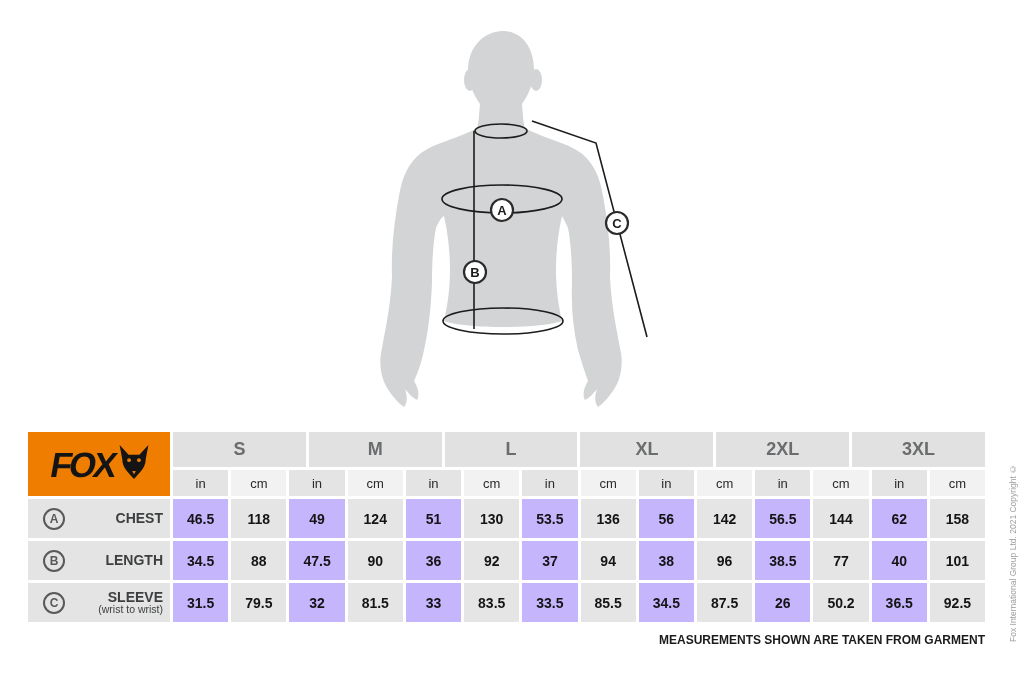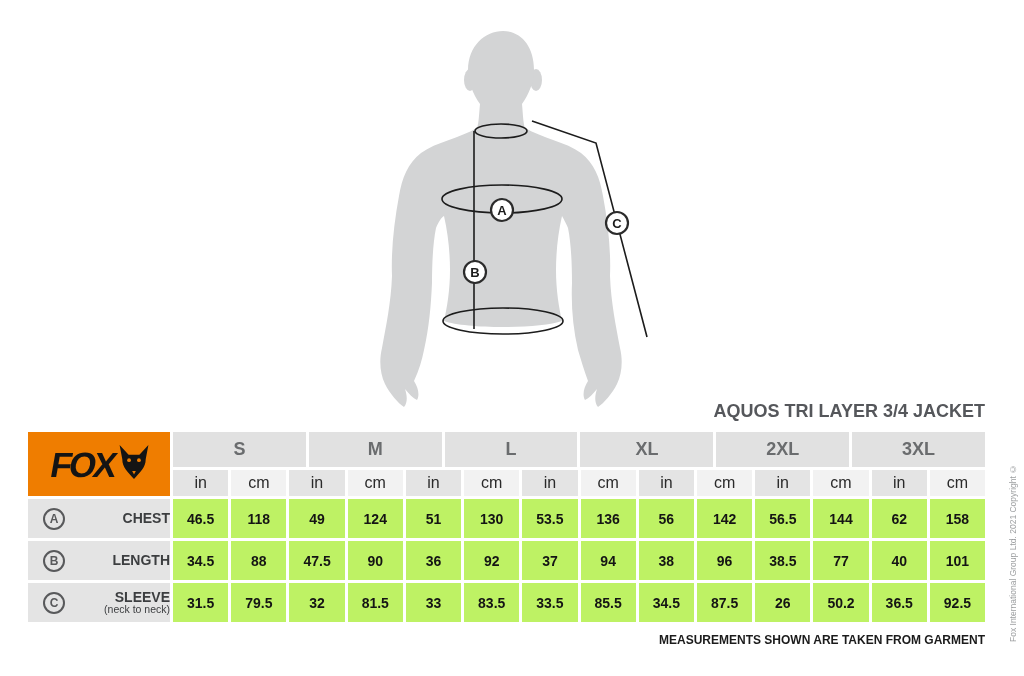--- a/index.html
+++ b/index.html
@@ -28,45 +28,45 @@
   .fox-head{width:34px;height:36px;margin-top:-4px;}
   .thead-right{flex:1;display:flex;flex-direction:column;gap:3px;}
   .row-sizes{display:flex;gap:3px;height:35px;}
   .row-units{display:flex;gap:3px;height:26px;}
   .size-cell{
     flex:1;background:#e1e1e1;display:flex;align-items:center;justify-content:center;
     font-weight:bold;font-size:18px;color:#6a6c6e;
   }
   .unit-cell{
     flex:1;display:flex;align-items:center;justify-content:center;
-    font-size:16px;color:#2a2a2a;
+    font-size:13px;color:#2a2a2a;
   }
   .u-in{background:#e4e4e4;}
   .u-cm{background:#f2f2f2;}
   .row-data{display:flex;gap:3px;height:39px;margin-top:3px;}
   .label-cell{
     width:142px;flex:0 0 142px;background:#e4e4e4;
     display:flex;align-items:center;
   }
   .marker-badge{
     width:22px;height:22px;border:2px solid #58595b;border-radius:50%;
     margin-left:15px;display:flex;align-items:center;justify-content:center;
     font-weight:bold;font-size:12px;color:#58595b;box-sizing:border-box;flex:0 0 22px;
   }
   .label-text{
-    flex:1;text-align:right;line-height:1.05;
+    flex:1;text-align:right;padding-right:7px;line-height:1.05;
     font-weight:bold;font-size:14px;color:#3c3e40;
   }
   .label-sub{display:block;font-weight:normal;font-size:10.5px;color:#3c3e40;}
   .val-cell{
     flex:1;display:flex;align-items:center;justify-content:center;
     font-weight:bold;font-size:14px;color:#141414;
   }
-  .c-in{background:#bef264;}
-  .c-cm{background:#bef264;}
+  .c-in{background:#c4b5fd;}
+  .c-cm{background:#e5e5e5;}
   
   .footnote{
     position:absolute;right:39px;top:633px;font-weight:bold;font-size:12px;
     color:#1b1b1b;white-space:nowrap;
   }
   
   .copyright{
     position:absolute;right:6px;top:448px;height:194px;
     writing-mode:vertical-rl;transform:rotate(180deg);
     font-size:8.5px;color:#9c9ea0;white-space:nowrap;
@@ -137,21 +137,20 @@
         <circle cx="105" cy="254" r="11" fill="#ffffff" stroke="#2b2b2b" stroke-width="2.2"></circle>
         <text x="105" y="259" text-anchor="middle" font-family="Liberation Sans, sans-serif" font-size="13" font-weight="bold" fill="#1c1c1c">B</text>
       </g>
       <g>
         <circle cx="247" cy="205" r="11" fill="#ffffff" stroke="#2b2b2b" stroke-width="2.2"></circle>
         <text x="247" y="210" text-anchor="middle" font-family="Liberation Sans, sans-serif" font-size="13" font-weight="bold" fill="#1c1c1c">C</text>
       </g>
     </svg>
   </div>
 
-  <div class="title">AQUOS TRI LAYER 3/4 JACKET</div>
 
   <div class="size-table">
     <div class="thead">
       <div class="logo-cell">
         <span class="fox-word">FOX</span>
         <svg class="fox-head" viewBox="0 0 36 40">
           <path fill="#141414" d="M2,1 L12,12 L24,12 L34,1 L31,17 C31,26 25,31 18,39 C11,31 5,26 5,17 Z"></path>
           <circle cx="12.5" cy="18" r="2.1" fill="#ef7d00"></circle>
           <circle cx="23.5" cy="18" r="2.1" fill="#ef7d00"></circle>
           <path fill="#ef7d00" d="M16,30 L20,30 L18,34 Z"></path>
@@ -225,21 +224,21 @@
       <div class="val-cell c-cm">77</div>
       <div class="val-cell c-in">40</div>
       <div class="val-cell c-cm">101</div>
     </div>
 
     <div class="row-data">
       <div class="label-cell">
         <div class="marker-badge">C</div>
         <div class="label-text">
           <span>SLEEVE</span>
-          <span class="label-sub">(neck to neck)</span>
+          <span class="label-sub">(wrist to wrist)</span>
         </div>
       </div>
       <div class="val-cell c-in">31.5</div>
       <div class="val-cell c-cm">79.5</div>
       <div class="val-cell c-in">32</div>
       <div class="val-cell c-cm">81.5</div>
       <div class="val-cell c-in">33</div>
       <div class="val-cell c-cm">83.5</div>
       <div class="val-cell c-in">33.5</div>
       <div class="val-cell c-cm">85.5</div>

